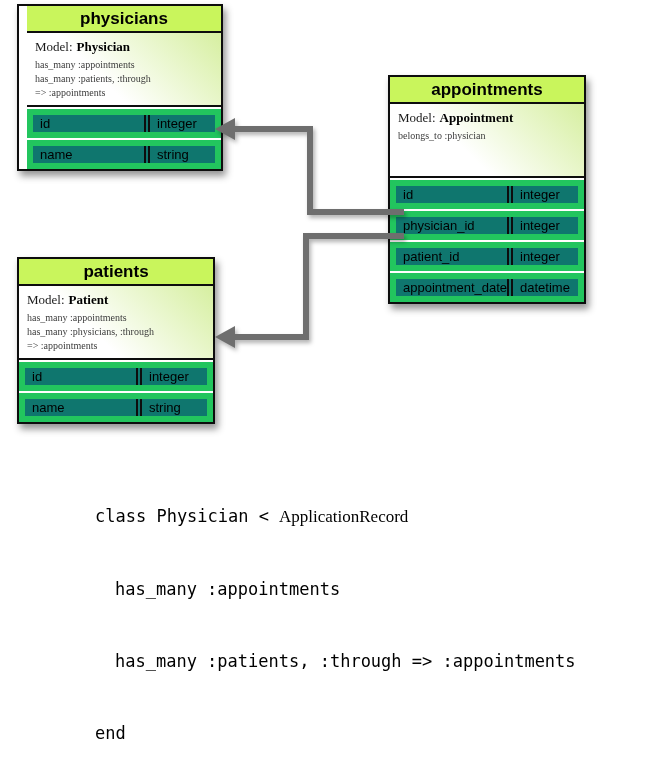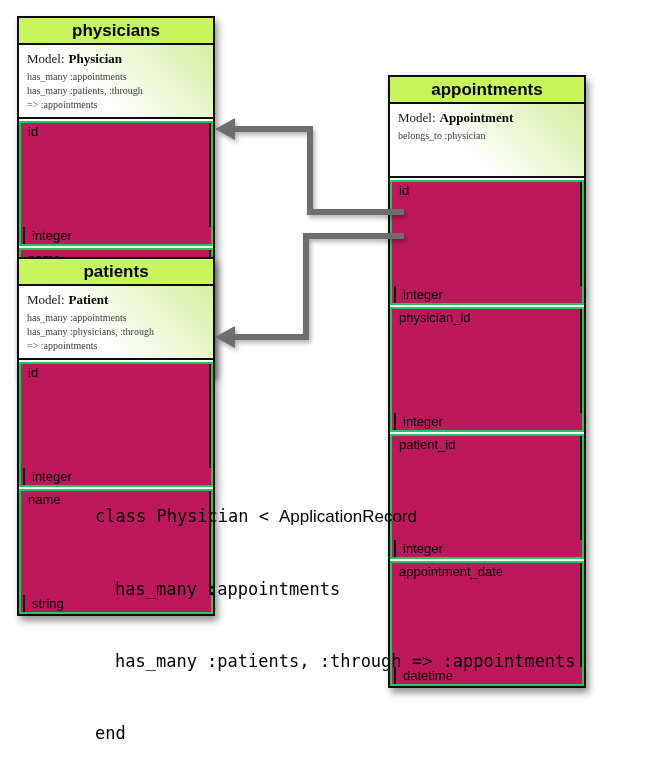--- a/index.html
+++ b/index.html
@@ -7,42 +7,42 @@
     position:relative; width:657px; height:778px; background:#ffffff;
     font-family:"Liberation Sans", sans-serif; overflow:hidden;
   }
 
   
   .db-table {
     position:absolute; width:194px;
     border:2px solid #0d0d0d; background:#ffffff;
     box-shadow:3px 5px 7px rgba(0,0,0,0.42);
   }
-  #tbl-physicians  { left:17px;  top:16px;  }
+  #tbl-physicians  { left:17px;  top:4px;padding-left:8px;  }
   #tbl-appointments{ left:388px; top:75px;  }
   #tbl-patients    { left:17px;  top:225px;margin-top:32px; }
 
   .tbl-header {
     height:25px; line-height:25px; text-align:center;
     background:var(--header-green, #c9f55c);
     border-bottom:2px solid #0d0d0d;
     font-size:17px; font-weight:bold; color:#000;
   }
   .tbl-model {
     height:64px; padding:6px 0 2px 8px;
     border-bottom:2px solid #0d0d0d;
     background:linear-gradient(45deg, #ffffff 38%, #d6efa0 100%);
     font-family:Liberation Serif, serif;
   }
   .model-line { font-size:13px; color:#1a1a1a; margin-bottom:3px; }
   .model-name { font-weight:bold; margin-left:4px; color:#000; }
   .assoc-line { font-size:10px; color:#3c3c3c; line-height:14px; white-space:nowrap; }
 
   .tbl-rows { padding-top:2px; background:#ffffff; }
-  .tbl-row  { display:flex; border:2px solid #22c55e; background:#be185d;flex-direction:column; }
+  .tbl-row  { display:flex; border:6px solid #22c55e; background:#0f766e; }
   .tbl-row + .tbl-row { margin-top:2px; }
   .cell {
     height:17px; line-height:17px; font-size:13px; color:#000;
     padding-left:7px; white-space:nowrap; overflow:hidden;
   }
   .cell-field { flex:0 0 104px; border-right:2px solid #0d0d0d; }
   .cell-type  { flex:1 1 auto;  border-left:2px solid #0d0d0d; margin-left:2px; }
 
   
   .arrow-group { position:absolute; left:0; top:0; width:0; height:0;
@@ -54,21 +54,21 @@
     border-right:20px solid var(--arrow-gray, #6e6e6e);
   }
 
   
   #code {
     position:absolute; left:95px; top:408px;
     font-family:"DejaVu Sans Mono", monospace;
     font-size:17px; line-height:24px; color:#000; white-space:pre;
   }
   .code-line-indent { padding-left:20px; }
-  .decl-sans { font-family:Liberation Sans, sans-serif; margin-left:10px; }
+  .decl-sans { font-family:Liberation Serif, serif; margin-left:10px; }
 </style>
 </head>
 <body>
 
 <div id="canvas">
 
   <div class="db-table" id="tbl-physicians">
     <div class="tbl-header">physicians</div>
     <div class="tbl-model">
       <div class="model-line">

